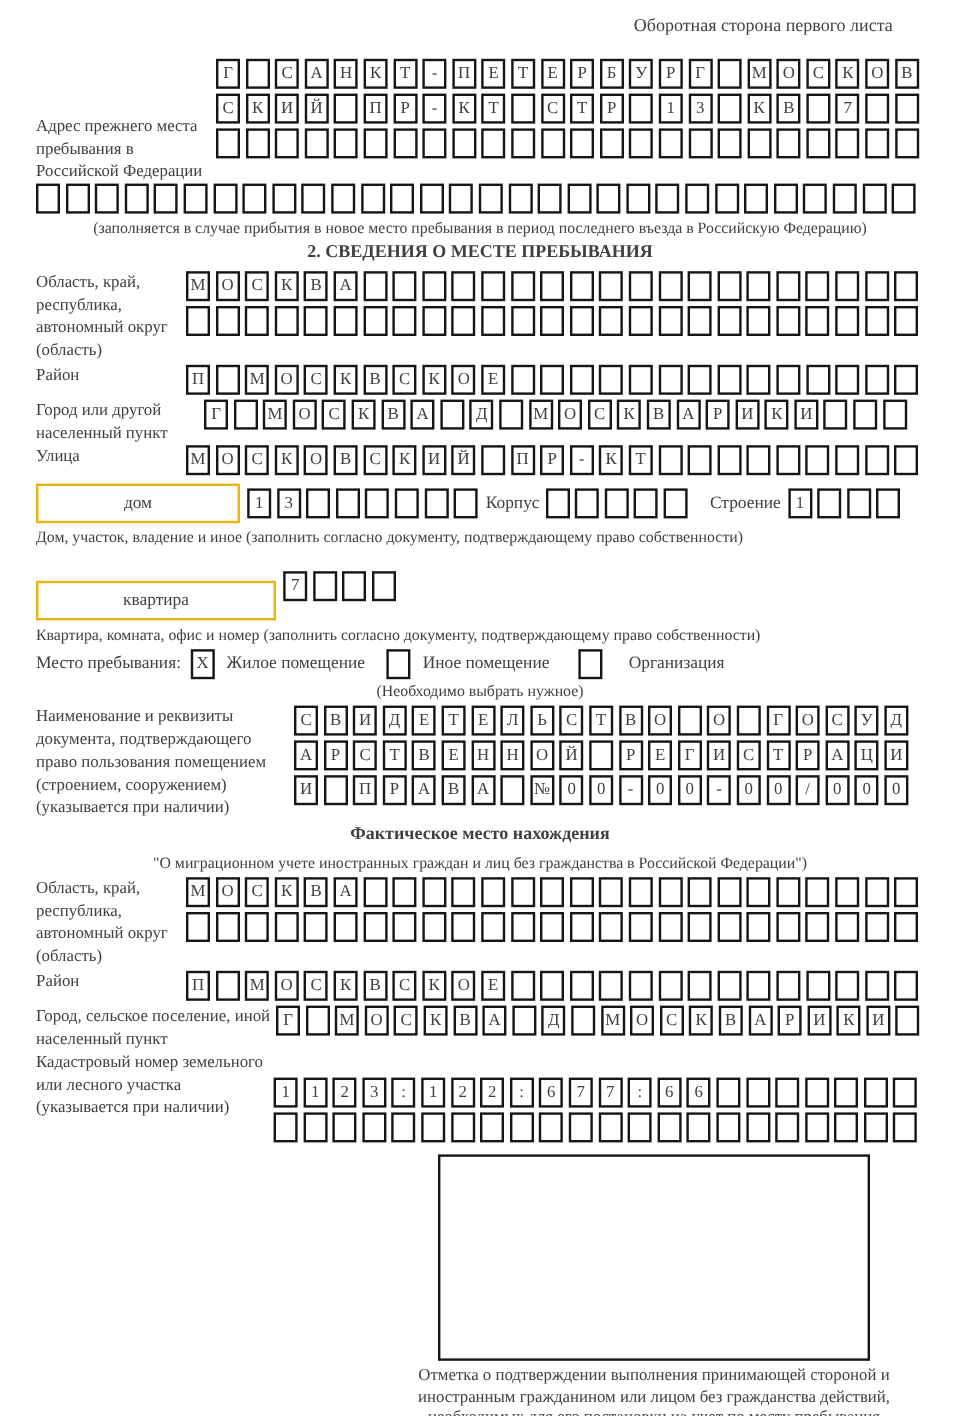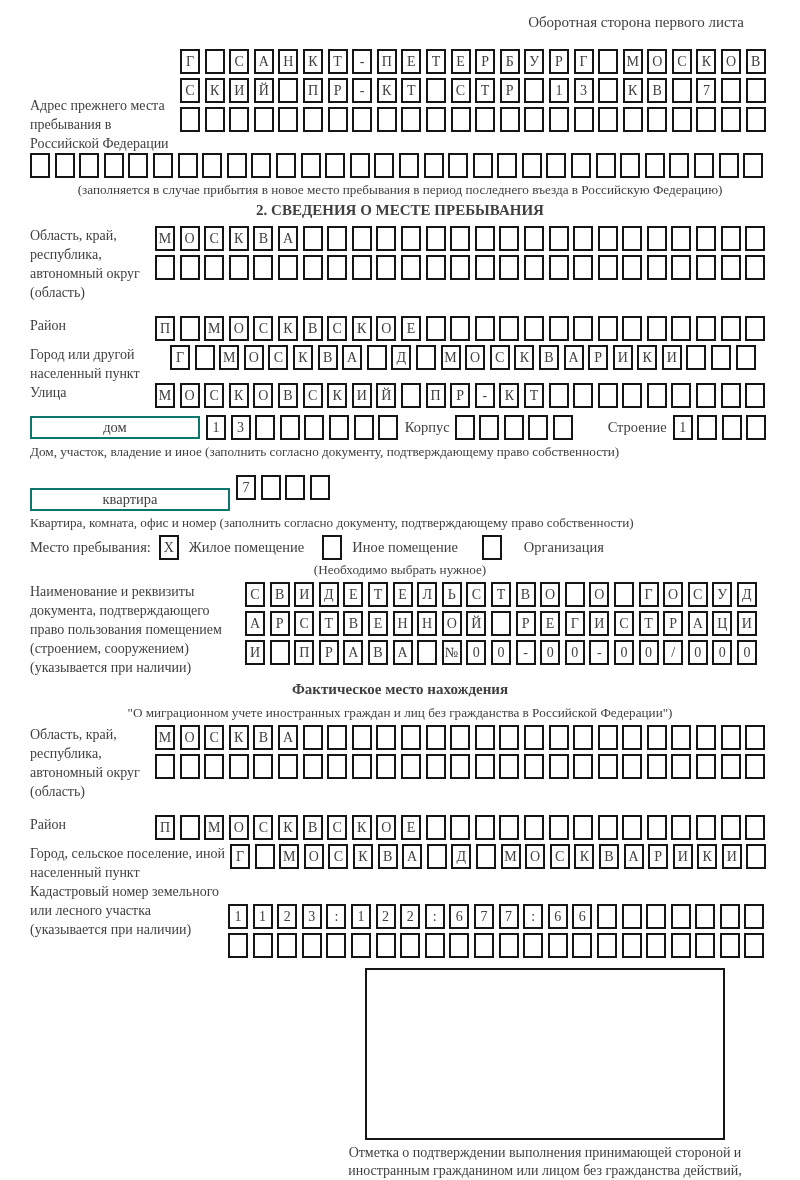--- a/index.html
+++ b/index.html
@@ -21,29 +21,29 @@
   .cells{display:flex;flex-wrap:nowrap;margin-bottom:4px;}
   .cell{
     width:20px;height:25px;border:2px solid #151515;box-sizing:border-box;
     margin-right:4.6px;display:flex;align-items:center;justify-content:center;
     font-size:14px;flex-shrink:0;background:#fff;line-height:1;
   }
   .note{font-size:13.2px;text-align:center;margin:1px 0 4px 0;}
   .note-left{font-size:13.2px;margin:0 0 4px 0;}
   .sec-title{font-weight:bold;text-align:center;font-size:15px;margin:4px 0 7px 0;}
   .widebox{
-    border:2px solid #0f766e;height:23px;box-sizing:border-box;flex-shrink:0;
+    border:2px solid #eab308;height:33px;box-sizing:border-box;flex-shrink:0;
     display:flex;align-items:center;justify-content:center;font-size:14.5px;
   }
   .inline-lbl{font-size:14.5px;line-height:25px;white-space:nowrap;flex-shrink:0;}
   .stay{display:flex;align-items:center;font-size:14.5px;margin:3px 0 2px 0;}
   .stay .cell{margin:0 10px 0 8px;}
   .mark-box{width:360px;height:172px;border:2px solid #151515;box-sizing:border-box;margin-left:335px;margin-top:6px;}
   .mark-note{width:430px;margin-left:300px;text-align:center;font-size:14px;line-height:17.5px;margin-top:4px;}
-  .mt2{margin-top:14px;}
+  .mt2{margin-top:2px;justify-content:center;}
 </style>
 </head>
 <body>
 
 <div class="page">
 
   <div class="hdr-note">Оборотная сторона первого листа</div>
 
   <div class="frow">
     <div class="lbl w150">Адрес прежнего места пребывания в Российской Федерации</div>
@@ -329,21 +329,21 @@
         <div class="cell"></div>
       </div>
     <div class="inline-lbl" style="margin:0 5px 0 2px;">Корпус</div>
     <div class="cells" style="margin-bottom:0;">
         <div class="cell"></div>
         <div class="cell"></div>
         <div class="cell"></div>
         <div class="cell"></div>
         <div class="cell"></div>
       </div>
-    <div class="inline-lbl" style="margin:0 6px 0 30px;">Строение</div>
+    <div class="inline-lbl" style="margin:0 6px 0 14px;">Строение</div>
     <div class="cells" style="margin-bottom:0;">
         <div class="cell">1</div>
         <div class="cell"></div>
         <div class="cell"></div>
         <div class="cell"></div>
       </div>
   </div>
   <div class="note-left">Дом, участок, владение и иное (заполнить согласно документу, подтверждающему право собственности)</div>
 
   <div class="frow" style="align-items:center;margin-top:2px;margin-bottom:4px;">

